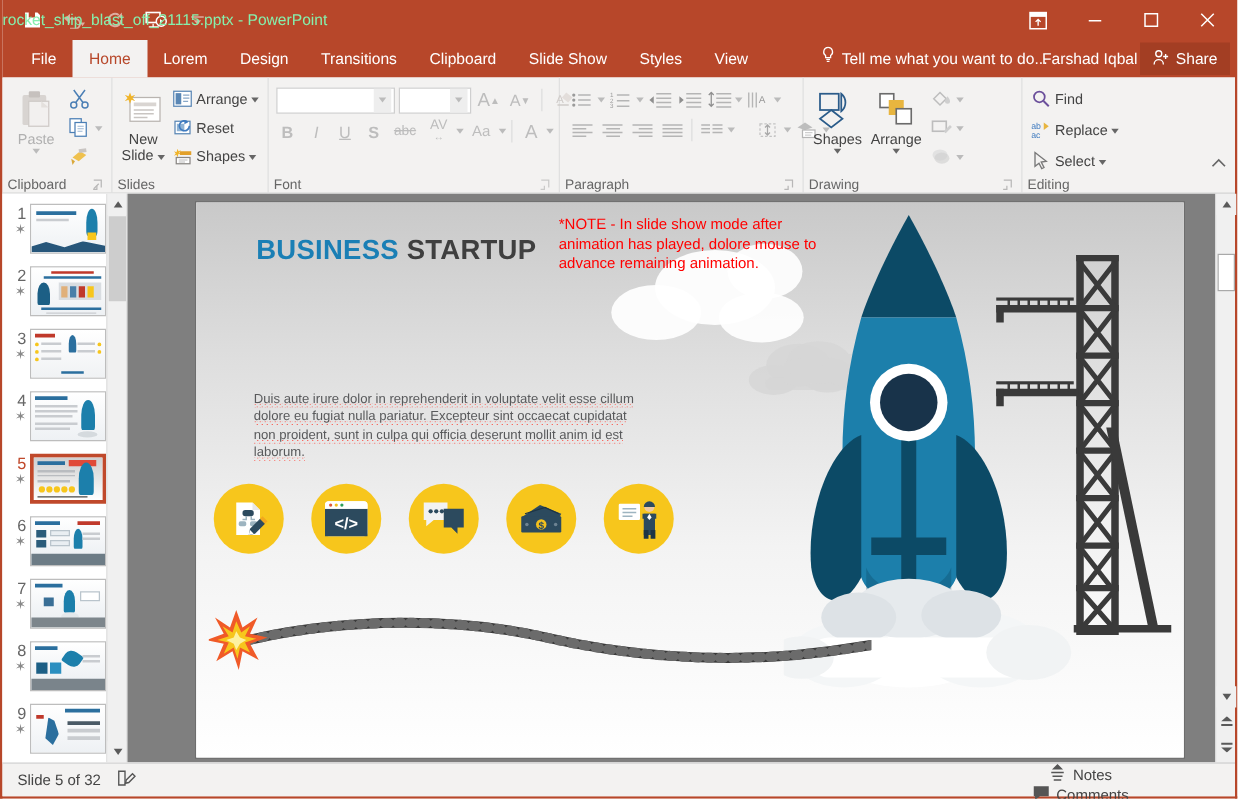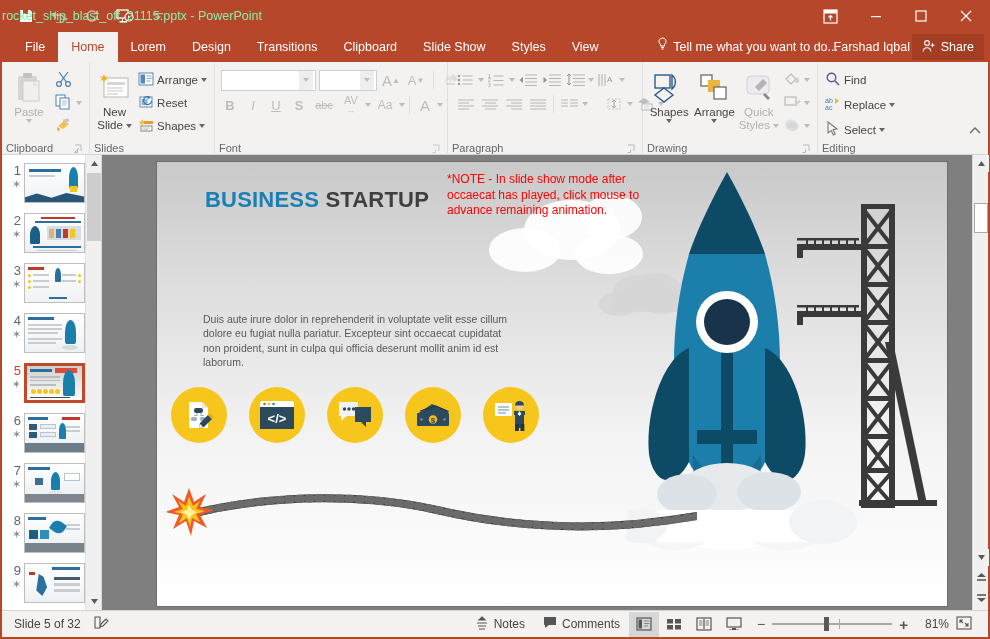--- a/index.html
+++ b/index.html
@@ -150,21 +150,21 @@
                background:#f0f0f0; border-left:1px solid #dadada; }
   .canvas-sb .sb-thumb { left:1px; width:14px; background:#fff;
                          border:1px solid #a9a9a9; }
 
   
   .status { position:absolute; left:0; right:0; bottom:0; height:27px;
             background:#f3f2f1; border-top:1px solid #d4d4d4;
             display:flex; font-size:12px; color:#444; }
   .st-left { display:flex; align-items:center; gap:12px; padding-left:12px; }
   .st-right { margin-left:auto; display:flex; align-items:center;
-              gap:0px; padding-right:8px; }
+              gap:0px; padding-right:8px;flex-direction:column; }
   .st-item { display:flex; align-items:center; gap:5px; padding:0 9px;
              height:27px; }
   .viewbtn { width:30px; height:25px; display:flex; align-items:center;
              justify-content:center; }
   .viewbtn.active { background:#d6d6d6; }
   .zoomwrap { display:flex; align-items:center; gap:7px; padding:0 8px; }
   .ztrack { width:120px; height:2px; background:#a8a8a8; position:relative; }
   .zthumb { position:absolute; left:52px; top:-6px; width:5px; height:14px;
             background:#5a5a5a; }
   .ztick { position:absolute; left:67px; top:-4px; width:1px; height:10px;
@@ -570,34 +570,20 @@
           <span class="gly">
             <svg width="32" height="32" viewBox="0 0 32 32">
                 <rect x="3" y="3" width="11" height="11" fill="#fff" stroke="#6b6b6b" stroke-width="1.3"></rect>
                 <rect x="10" y="8" width="12" height="12" fill="#e8b53f"></rect>
                 <rect x="16" y="15" width="12" height="12" fill="#fff" stroke="#6b6b6b" stroke-width="1.3"></rect>
               </svg>
           </span>
           <span>Arrange</span>
           <span class="caret"></span>
         </div>
-        <div class="bigbtn disabled" style="width:44px">
-          <span class="gly">
-            <svg width="32" height="30" viewBox="0 0 32 30">
-                <rect x="4" y="3" width="22" height="18" rx="4" fill="#efe9f0" stroke="#d6cfd8"></rect>
-                <path d="M22 20l5 5-2 2-5-5z" fill="#8a8a8a"></path>
-                <path d="M12 14l8-8 4 4-8 8z" fill="#b7b0b8"></path>
-              </svg>
-          </span>
-          <span>Quick</span>
-          <span style="display:flex;align-items:center;gap:3px">
-              <span>Styles</span>
-              <span class="caret dim"></span>
-            </span>
-        </div>
         <div class="col3">
           <div class="sbtn disabled">
             <span>
               <svg width="18" height="16" viewBox="0 0 18 16">
                   <path d="M3 8l5-5 5 5-5 5z" fill="none" stroke="#bdbdbd" stroke-width="1.2"></path>
                   <path d="M14 6c1.5 2 2 3 2 4a2 2 0 0 1-4 0c0-1 .5-2 2-4z" fill="#cfcfcf"></path>
                 </svg>
             </span>
             <span class="caret dim"></span>
           </div>
@@ -878,21 +864,21 @@
             <ellipse cx="482" cy="130" rx="26" ry="17" fill="#d6d6d6" opacity=".85"></ellipse>
             <ellipse cx="505" cy="138" rx="22" ry="14" fill="#d6d6d6" opacity=".85"></ellipse>
             <ellipse cx="462" cy="142" rx="20" ry="12" fill="#d6d6d6" opacity=".85"></ellipse>
             <rect x="455" y="140" width="70" height="10" fill="#d6d6d6" opacity=".85" rx="5"></rect>
           </svg>
 
           <div class="slide-title">
             <span class="b">BUSINESS</span><span class="s"> STARTUP</span>
           </div>
 
-          <div class="note">*NOTE - In slide show mode after occaecat has played, click mouse to advance remaining animation.</div>
+          <div class="note">*NOTE - In slide show mode after animation has played, dolore mouse to advance remaining animation.</div>
 
           <div class="para p2">
             <span class="sq">Duis aute irure dolor in reprehenderit in voluptate velit esse cillum dolore eu fugiat nulla pariatur. Excepteur sint occaecat cupidatat non proident, sunt in culpa qui officia deserunt mollit anim id est laborum.</span>
           </div>
 
           <div class="icons">
             <div class="iconcircle">
               <svg width="34" height="34" viewBox="0 0 34 34">
                 <path d="M7 4h13l6 6v20H7z" fill="#fff"></path>
                 <path d="M20 4l6 6h-6z" fill="#e8e8e8"></path>

